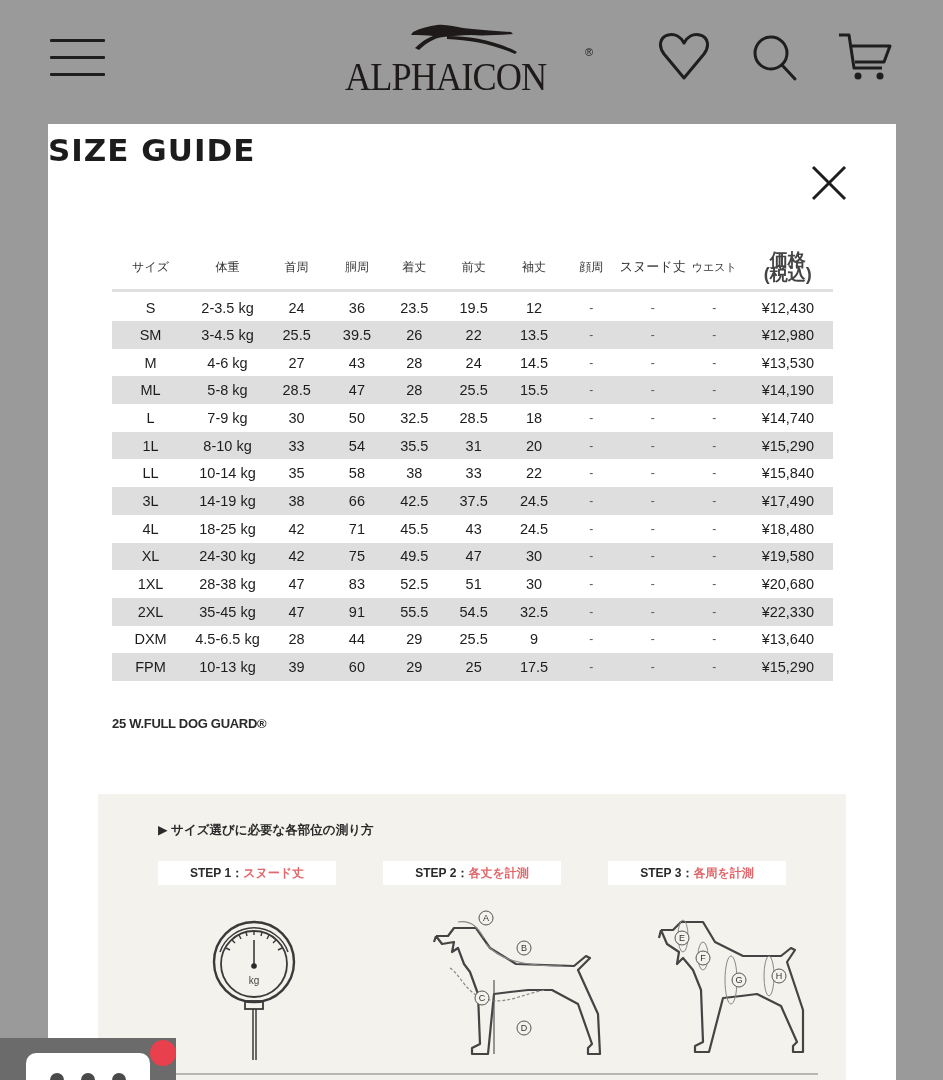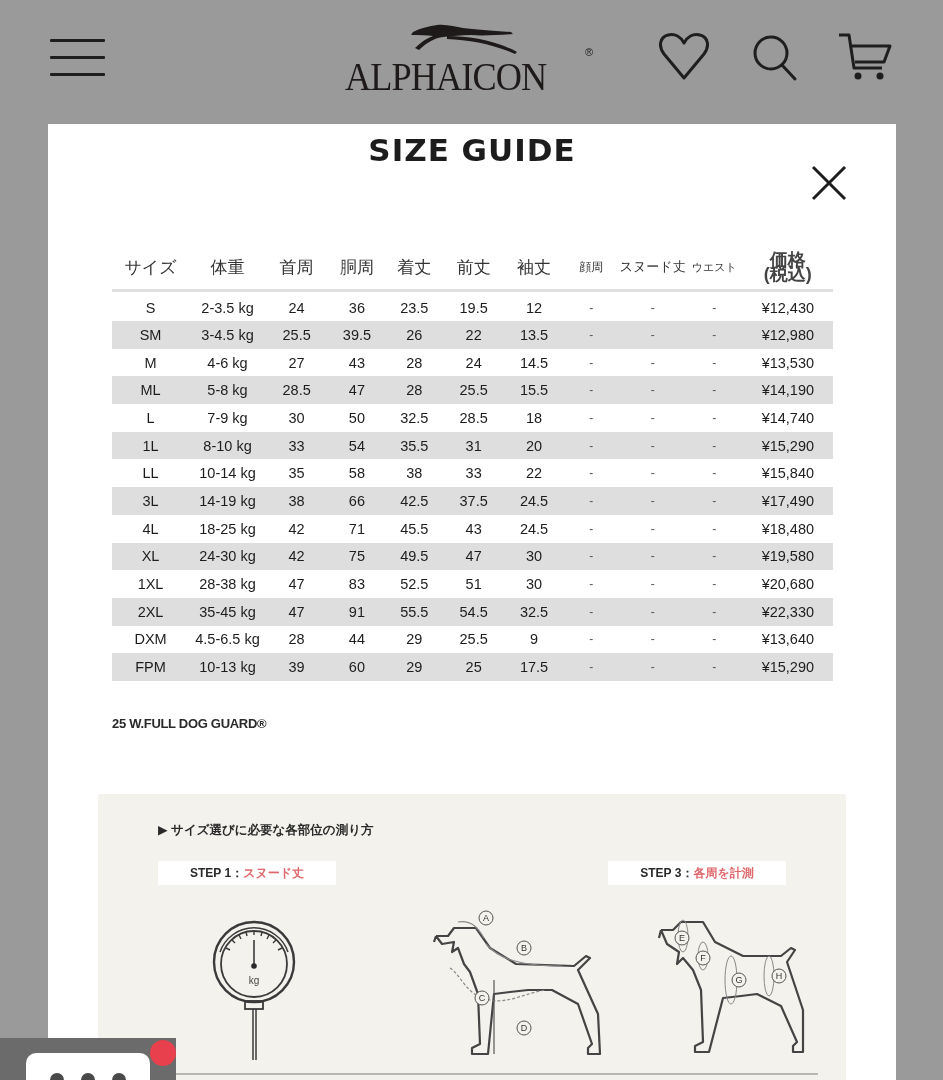--- a/index.html
+++ b/index.html
@@ -17,25 +17,25 @@
   .logo svg.dog { position: absolute; left: 62px; top: 2px; }
   .logo .wordmark { position: absolute; left: 0; top: 34px; font-family: "Liberation Serif", serif; font-size: 39px; letter-spacing: -1px; color: #1e1a1a; transform: scaleX(0.93); transform-origin: left top; }
   .logo .reg { position: absolute; left: 240px; top: 26px; font-size: 11px; color: #1e1a1a; }
 
   .icon-btn { position: absolute; cursor: pointer; }
   .heart { left: 656px; top: 30px; }
   .search { left: 748px; top: 30px; }
   .cart { left: 836px; top: 30px; }
 
   .modal { position: absolute; left: 48px; top: 124px; width: 848px; height: 956px; background: #ffffff; }
-  .modal-title { position: absolute; left: 0; width: 848px; top: 8px; text-align: center; font-family: "DejaVu Sans", sans-serif; font-weight: bold; font-size: 31px; letter-spacing: 1px; color: #1c1c1c; }
+  .modal-title { position: absolute; left: 0; width: 848px; top: 8px; font-family: "DejaVu Sans", sans-serif; font-weight: bold; font-size: 31px; letter-spacing: 1px; color: #1c1c1c; }
   .close-btn { position: absolute; left: 762px; top: 40px; width: 38px; height: 38px; cursor: pointer; }
 
   table.size-table { position: absolute; left: 64px; top: 122px; width: 721px; border-collapse: collapse; font-family: "Liberation Sans", sans-serif; }
-  table.size-table thead th { font-weight: normal; font-size: 17px; color: #333; height: 44px; vertical-align: middle; text-align: center; border-bottom: 3px solid #e0e0e0; padding: 0; }
+  table.size-table thead th { font-weight: normal; font-size: 12px; color: #333; height: 44px; vertical-align: middle; text-align: center; border-bottom: 3px solid #e0e0e0; padding: 0; }
   table.size-table thead th.price-h { font-size: 18px; line-height: 14px; font-weight: bold; color:#444; }
   table.size-table tbody td { font-size: 14.5px; height: 27.7px; text-align: center; color: #1d1d1d; padding: 0; }
   table.size-table tbody tr:first-child td { padding-top: 4px; height: 31px; }
   table.size-table tbody tr.shade td { background: #dedede; }
   table.size-table td.dash { color: #555; font-size: 12px; }
 
   .model-name { position: absolute; left: 64px; top: 592px; font-size: 13px; font-weight: bold; color: #2a2a2a; letter-spacing: -0.3px; }
 
   .guide { position: absolute; left: 50px; top: 670px; width: 748px; height: 286px; background: #f3f2ec; padding-left: 32px; }
   .guide-heading { position: absolute; left: 60px; top: 28px; font-size: 12.5px; font-weight: bold; color: #2a2a2a; }
@@ -320,20 +320,23 @@
   </table>
 
   <div class="model-name">25 W.FULL DOG GUARD®</div>
 
   <div class="guide">
     <div class="guide-heading">▶ サイズ選びに必要な各部位の測り方</div>
 
     <div class="step step1">
       <span>STEP 1：</span><span class="accent">スヌード丈</span>
     </div>
+    <div class="step step2">
+      <span>STEP 2：</span><span class="accent">各丈を計測</span>
+    </div>
     <div class="step step3">
       <span>STEP 3：</span><span class="accent">各周を計測</span>
     </div>
 
     <svg class="illus" style="left:110px;top:118px" width="94" height="150" viewBox="0 0 94 150">
       <circle cx="46" cy="50" r="40" fill="none" stroke="#3a3a3a" stroke-width="2.4"></circle>
       <path d="M12 40 A36 36 0 0 1 80 40" fill="none" stroke="#3a3a3a" stroke-width="1.5"></path>
       <circle cx="46" cy="52" r="33" fill="none" stroke="#3a3a3a" stroke-width="1.8"></circle>
       <g stroke="#3a3a3a" stroke-width="1.4">
         <line x1="18" y1="36" x2="22" y2="38"></line>

